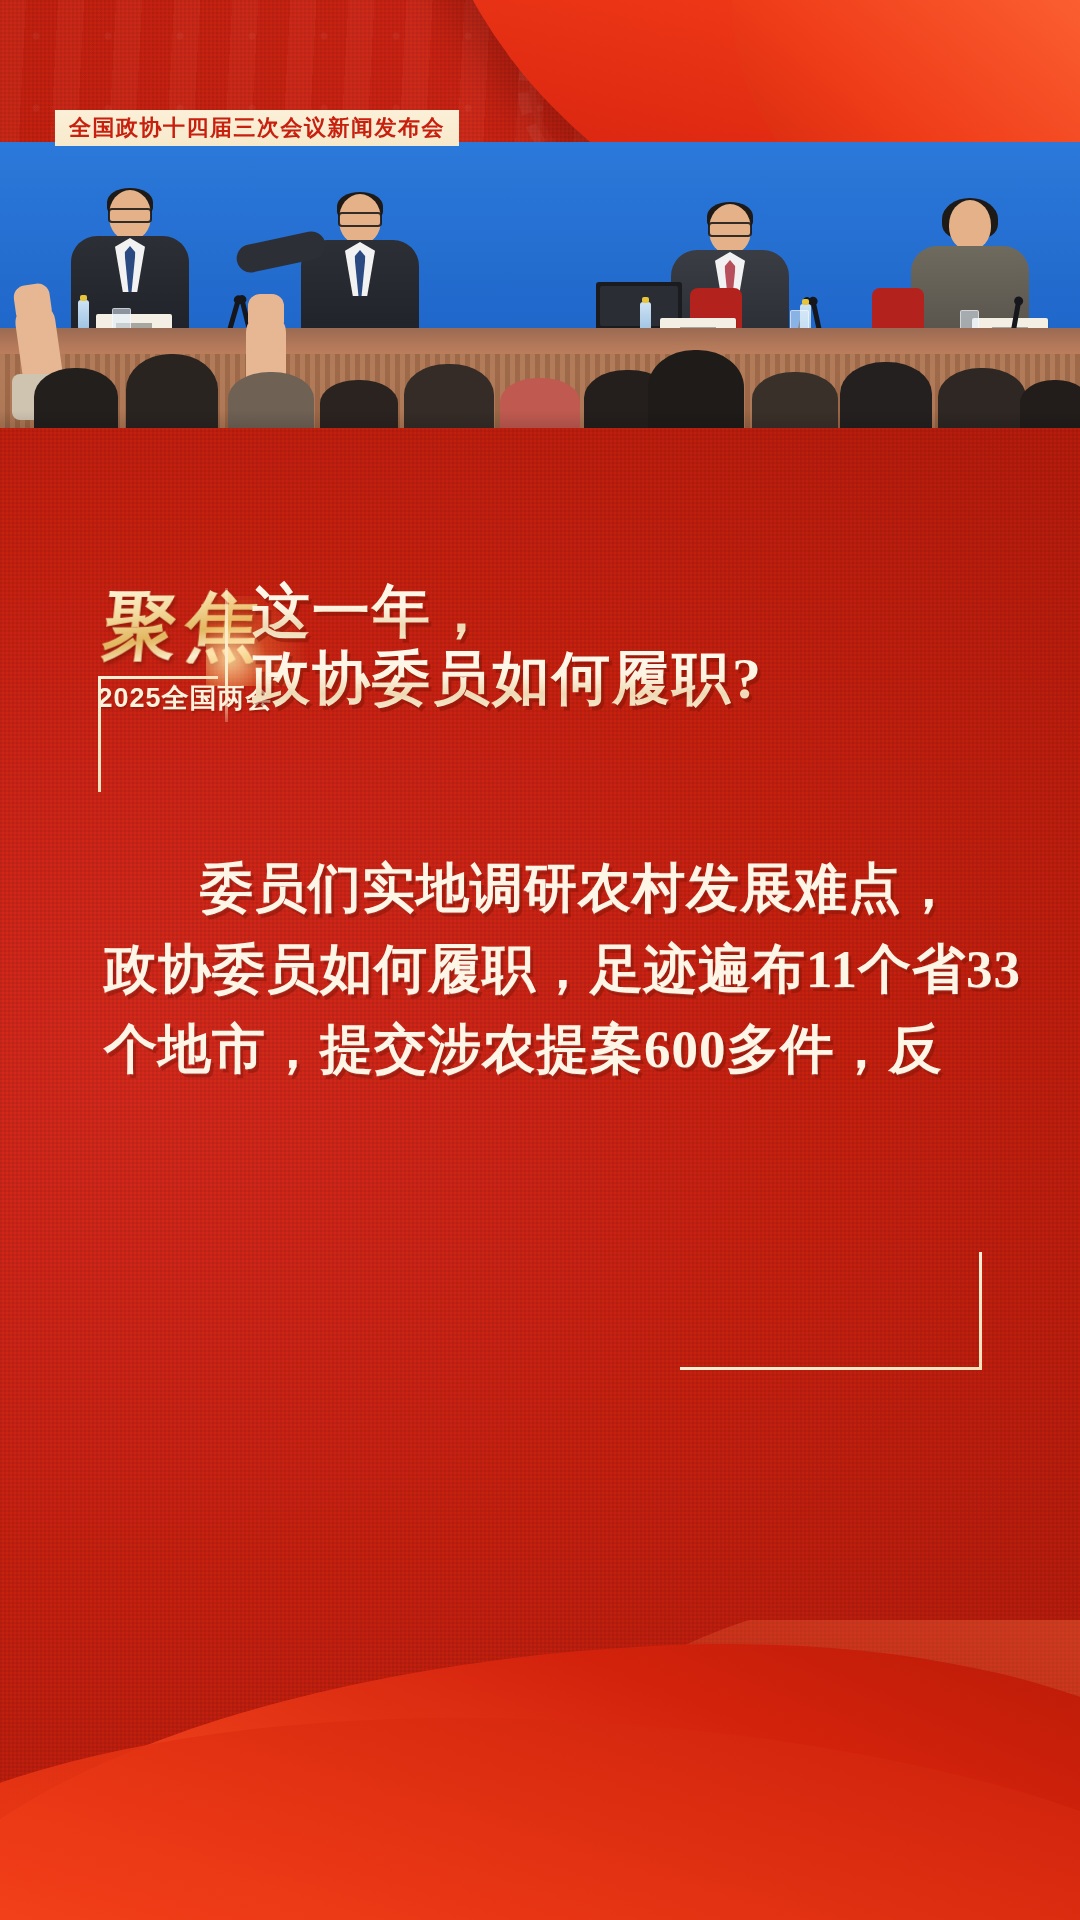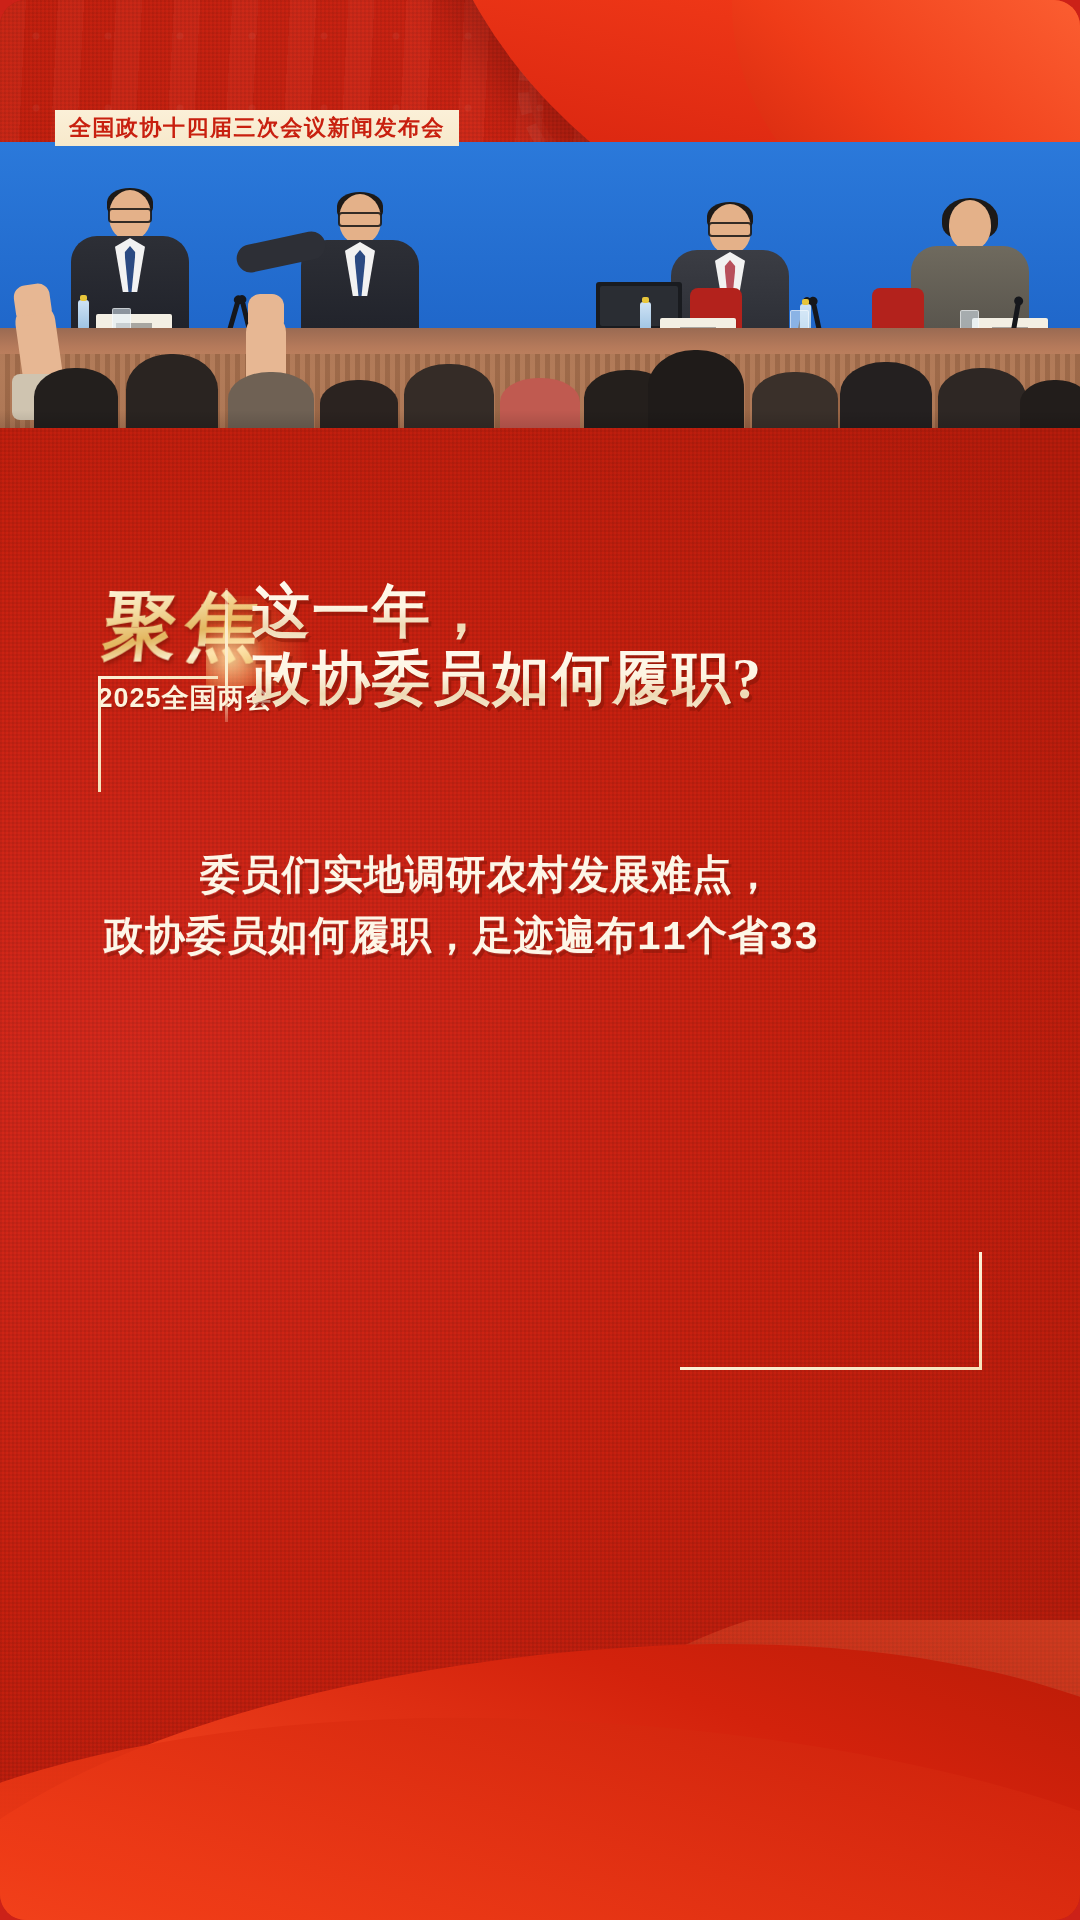--- a/index.html
+++ b/index.html
@@ -11,21 +11,20 @@
   }
   .poster{
     position:relative;
     width:1080px;height:1920px;
     overflow:hidden;
     background:
       
       repeating-linear-gradient(0deg, rgba(0,0,0,0.055) 0 2px, rgba(255,255,255,0.0) 2px 4px),
       repeating-linear-gradient(90deg, rgba(0,0,0,0.055) 0 2px, rgba(255,255,255,0.0) 2px 4px),
       radial-gradient(ellipse 1200px 900px at 12% 55%, #d6291c 0%, #c7200f 60%, #b71c0c 100%);
-    border-radius: 26px;
   }
 
   
   .top-band{
     position:absolute;left:0;top:0;width:1080px;height:142px;
     overflow:hidden;
     background:
       repeating-linear-gradient(0deg, rgba(0,0,0,0.05) 0 2px, rgba(0,0,0,0) 2px 4px),
       repeating-linear-gradient(90deg, rgba(0,0,0,0.05) 0 2px, rgba(0,0,0,0) 2px 4px),
       linear-gradient(105deg,#c8210f 0%,#cf2413 45%,#c01d0c 100%);
@@ -225,23 +224,23 @@
   .bracket-tl .v{left:0;top:0;width:3px;height:116px;}
   .bracket-br{left:680px;top:1252px;width:302px;height:118px;}
   .bracket-br .h{left:0;bottom:0;width:302px;height:3px;}
   .bracket-br .v{right:0;top:0;width:3px;height:118px;}
 
   
   .body-text{
     position:absolute;left:104px;top:848px;width:872px;
   }
   .body-text .bline{
-    font-family:Liberation Mono, monospace;
+    font-family:Liberation Serif, serif;
     font-weight:bold;
-    font-size:40px;line-height:1.52;
+    font-size:53px;line-height:1.52;
     letter-spacing:1px;
     color:#fdf6e7;
     text-shadow:3px 4px 0 rgba(120,20,6,.42), 0 1px 0 rgba(255,255,255,.2);
     white-space:nowrap;
   }
   .body-text .bline.first{text-indent:96px;}
 
   
   .bottom-silk{
     position:absolute;left:0;bottom:0;width:1080px;height:300px;overflow:hidden;
@@ -414,20 +413,21 @@
     <div class="v"></div>
   </div>
   <div class="bracket bracket-br">
     <div class="h"></div>
     <div class="v"></div>
   </div>
 
   <div class="body-text">
     <div class="bline first">委员们实地调研农村发展难点，</div>
     <div class="bline">政协委员如何履职，足迹遍布11个省33</div>
+    <div class="bline">个地市，提交涉农提案600多件，反</div>
   </div>
 
   <div class="bottom-silk">
     <div class="silk3"></div>
     <div class="silk1"></div>
     <div class="silk2"></div>
   </div>
 
 
 </div>

